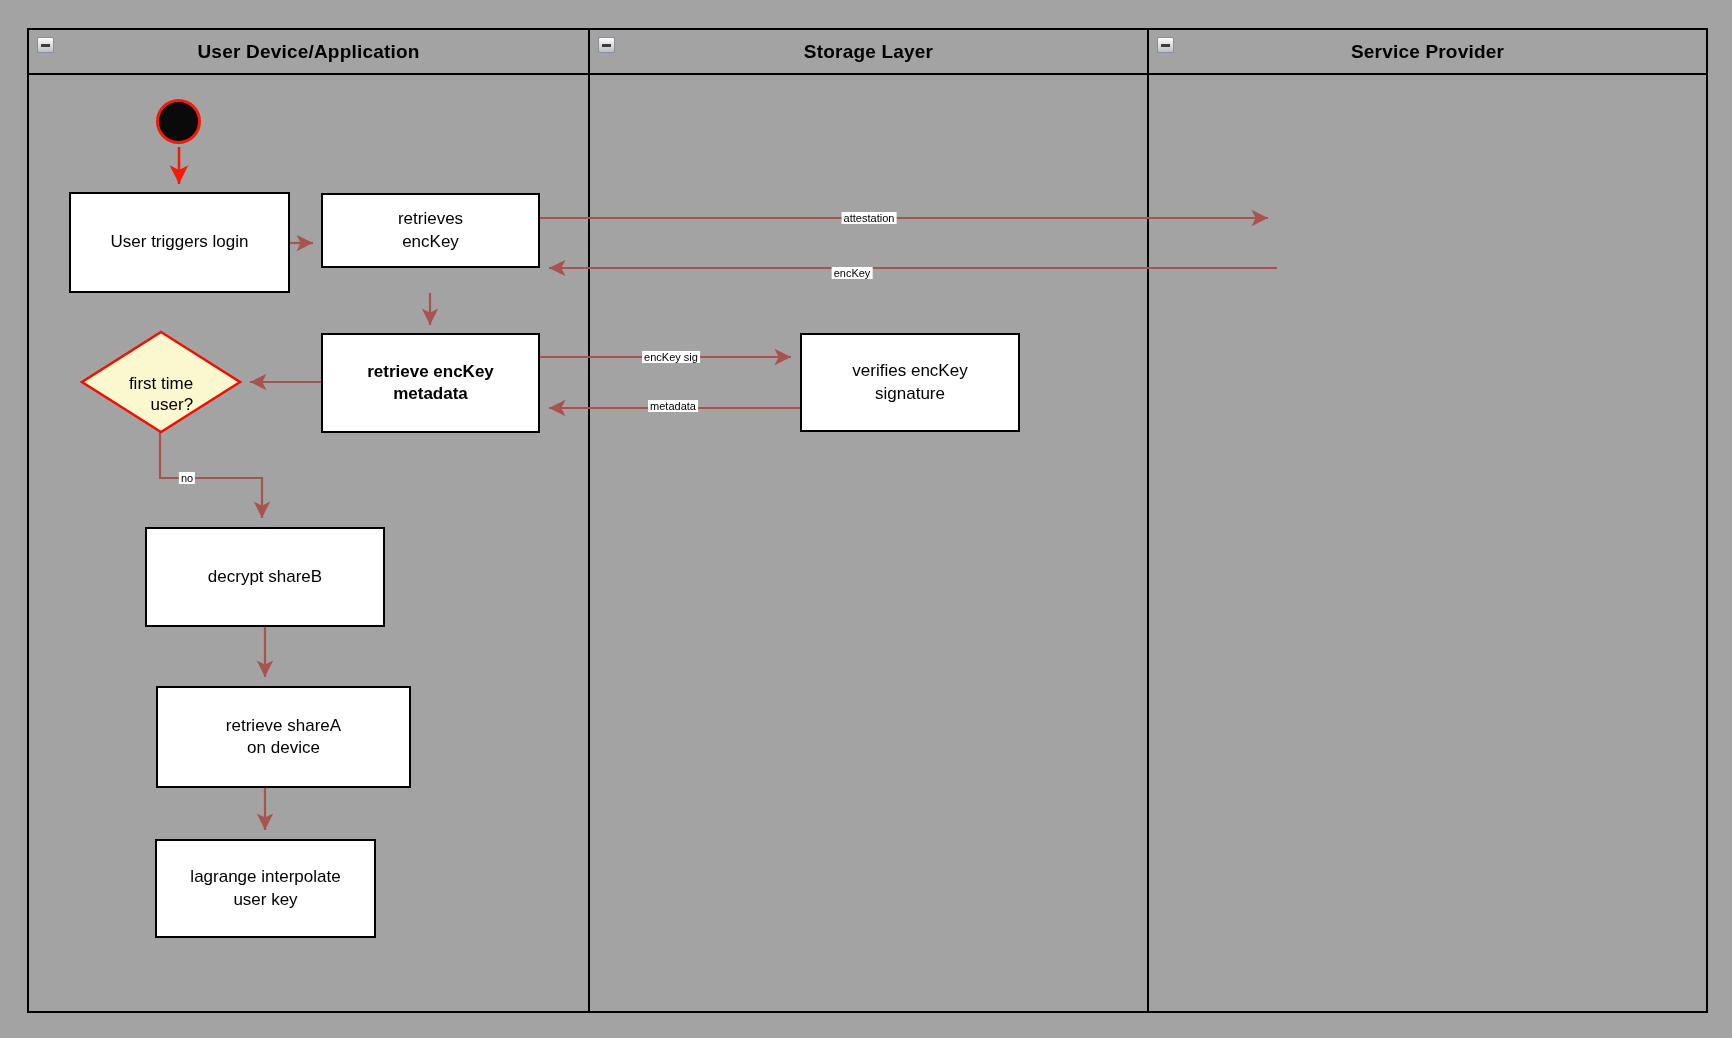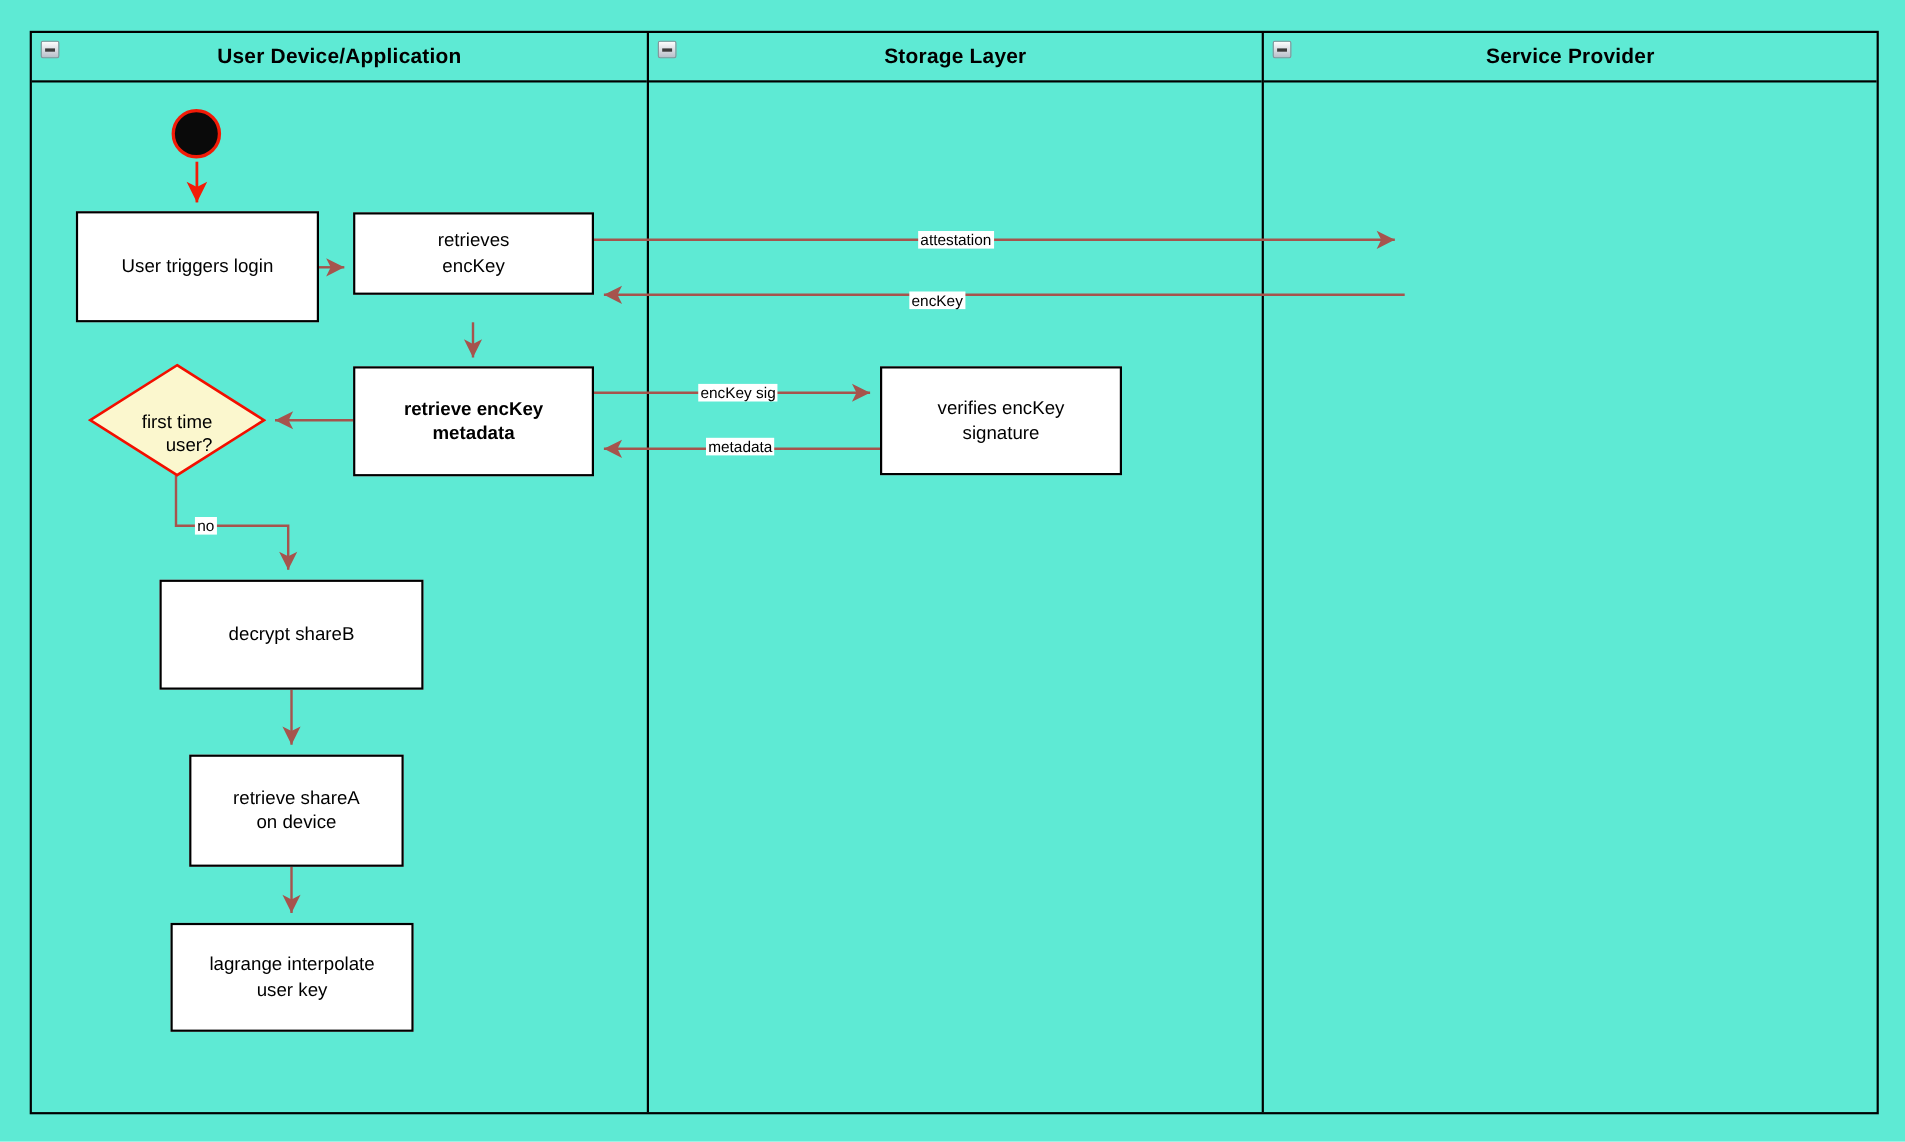--- a/index.html
+++ b/index.html
@@ -1,19 +1,19 @@
 <!DOCTYPE html>
 <html><head>
 <meta charset="utf-8">
 <style>
   html,body{margin:0;padding:0;background:#ffffff;}
   .canvas{
     position:relative;
     width:1732px;height:1038px;
-    background:#5eead4;
+    background:#a3a3a3;
     font-family:"Liberation Sans", sans-serif;
     overflow:hidden;
   }
   
   .pool{
     position:absolute;left:27px;top:28px;width:1681px;height:985px;
     border:2px solid #000;box-sizing:border-box;
     display:flex;flex-direction:row;
   }
   .lane{position:relative;height:100%;box-sizing:border-box;}
@@ -54,21 +54,21 @@
   .diamond-label{
     position:absolute;left:0;top:12px;width:100%;height:100%;
     display:flex;align-items:center;justify-content:center;text-align:right;
     font-size:17px;color:#000;line-height:1.25;white-space:pre-line;
   }
   
   .edges{position:absolute;left:0;top:0;pointer-events:none;}
   .edge-label{
     position:absolute;transform:translate(-50%,-50%);
     background:#ffffff;padding:0 2px;
-    font-size:14px;color:#000;white-space:nowrap;
+    font-size:11px;color:#000;white-space:nowrap;
   }
 </style>
 </head>
 <body>
 
 <div class="canvas">
 
   <div class="pool">
     <div class="lane l1">
       <div class="lane-header">
@@ -129,21 +129,21 @@
 
   <div class="node" style="left:321px;top:333px;width:219px;height:100px;font-weight:bold;">retrieve encKey
 metadata</div>
 
   <div class="node" style="left:800px;top:333px;width:220px;height:99px;">verifies encKey
 signature</div>
 
 
   <div class="node" style="left:145px;top:527px;width:240px;height:100px;">decrypt shareB</div>
 
-  <div class="node" style="left:172px;top:686px;width:195px;height:102px;">retrieve shareA
+  <div class="node" style="left:156px;top:686px;width:255px;height:102px;">retrieve shareA
 on device</div>
 
   <div class="node" style="left:155px;top:839px;width:221px;height:99px;">lagrange interpolate
 user key</div>
 
   <div class="diamond-wrap">
     <svg width="162" height="104">
       <polygon points="81,2 160,52 81,102 2,52" fill="#FBF7CE" stroke="#F20F00" stroke-width="2.4"></polygon>
     </svg>
     <div class="diamond-label">first time

